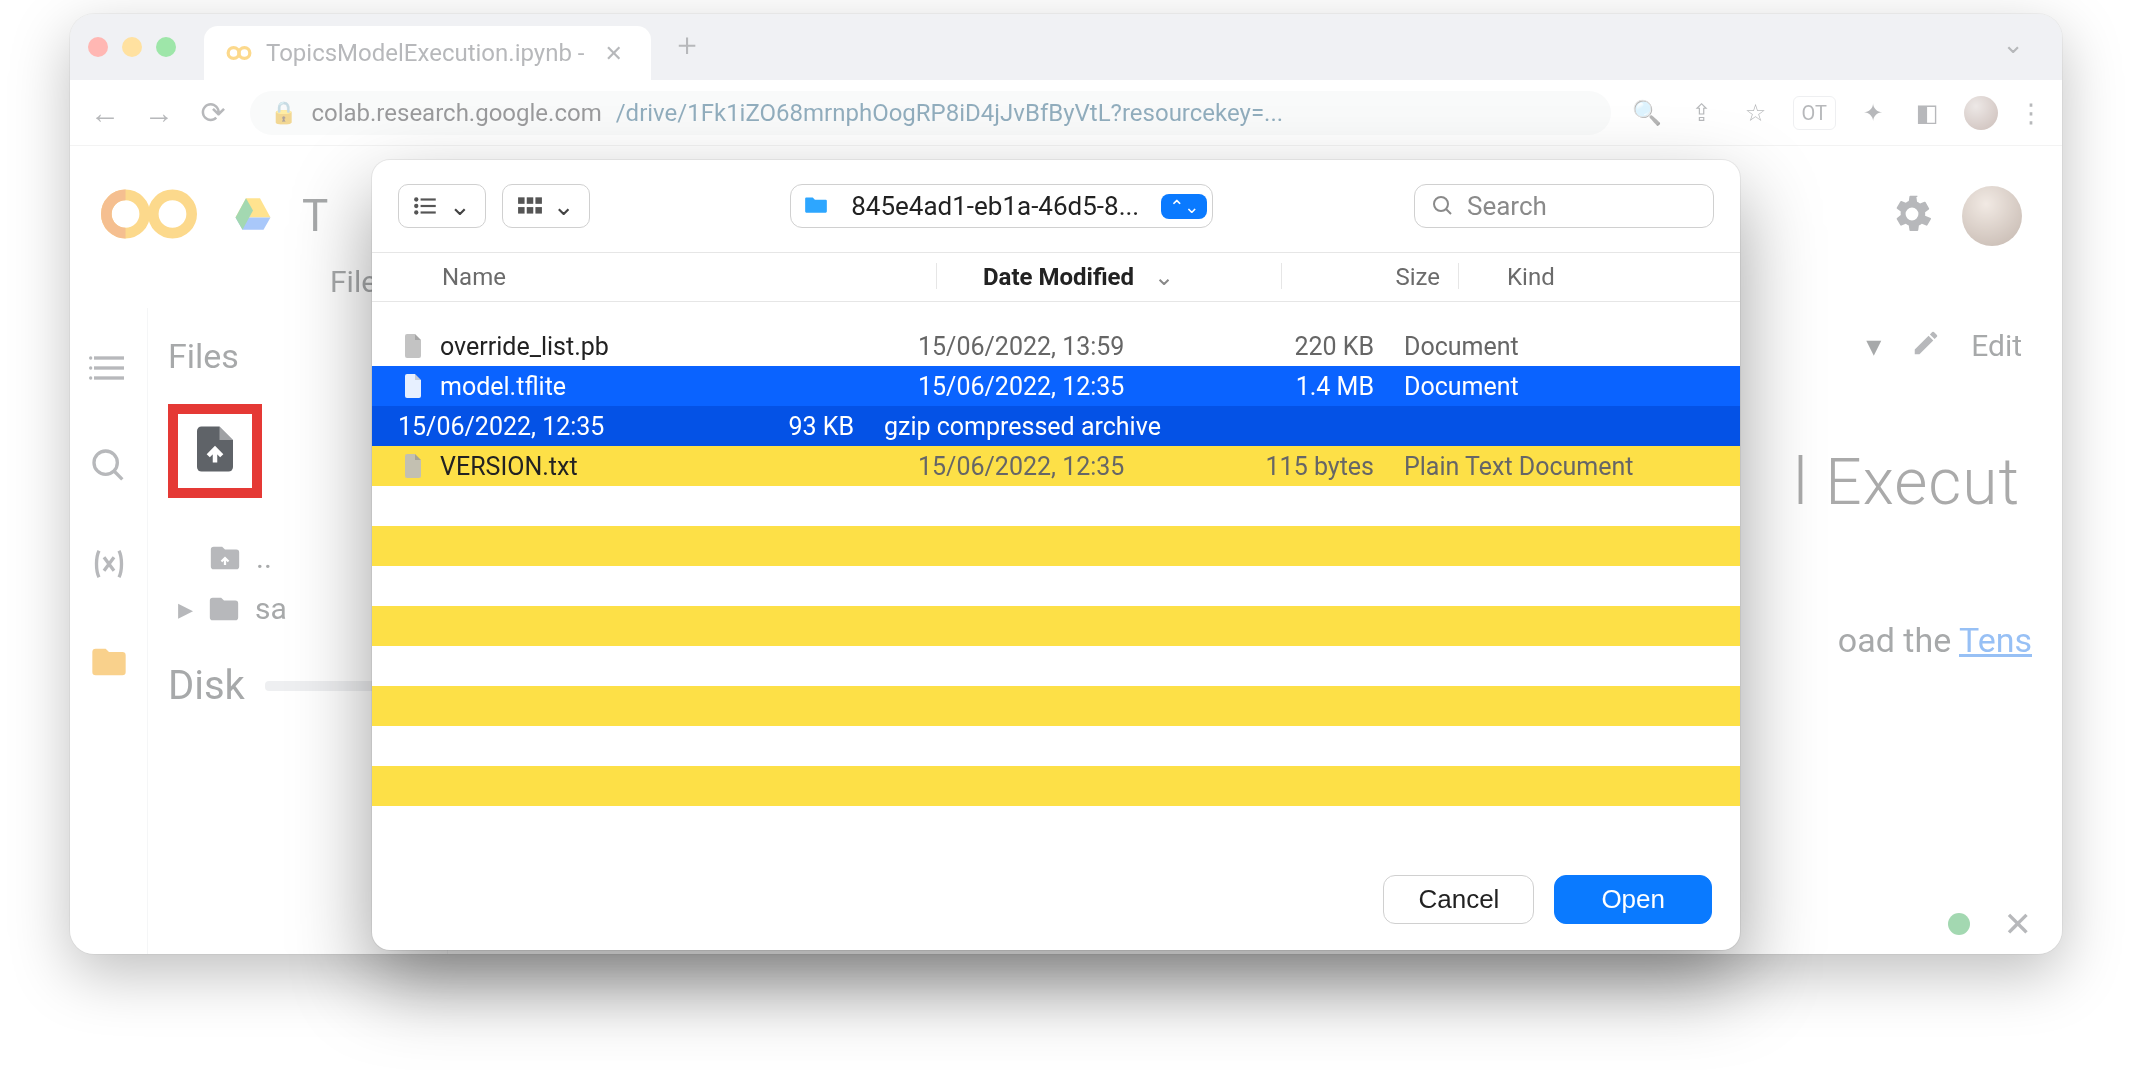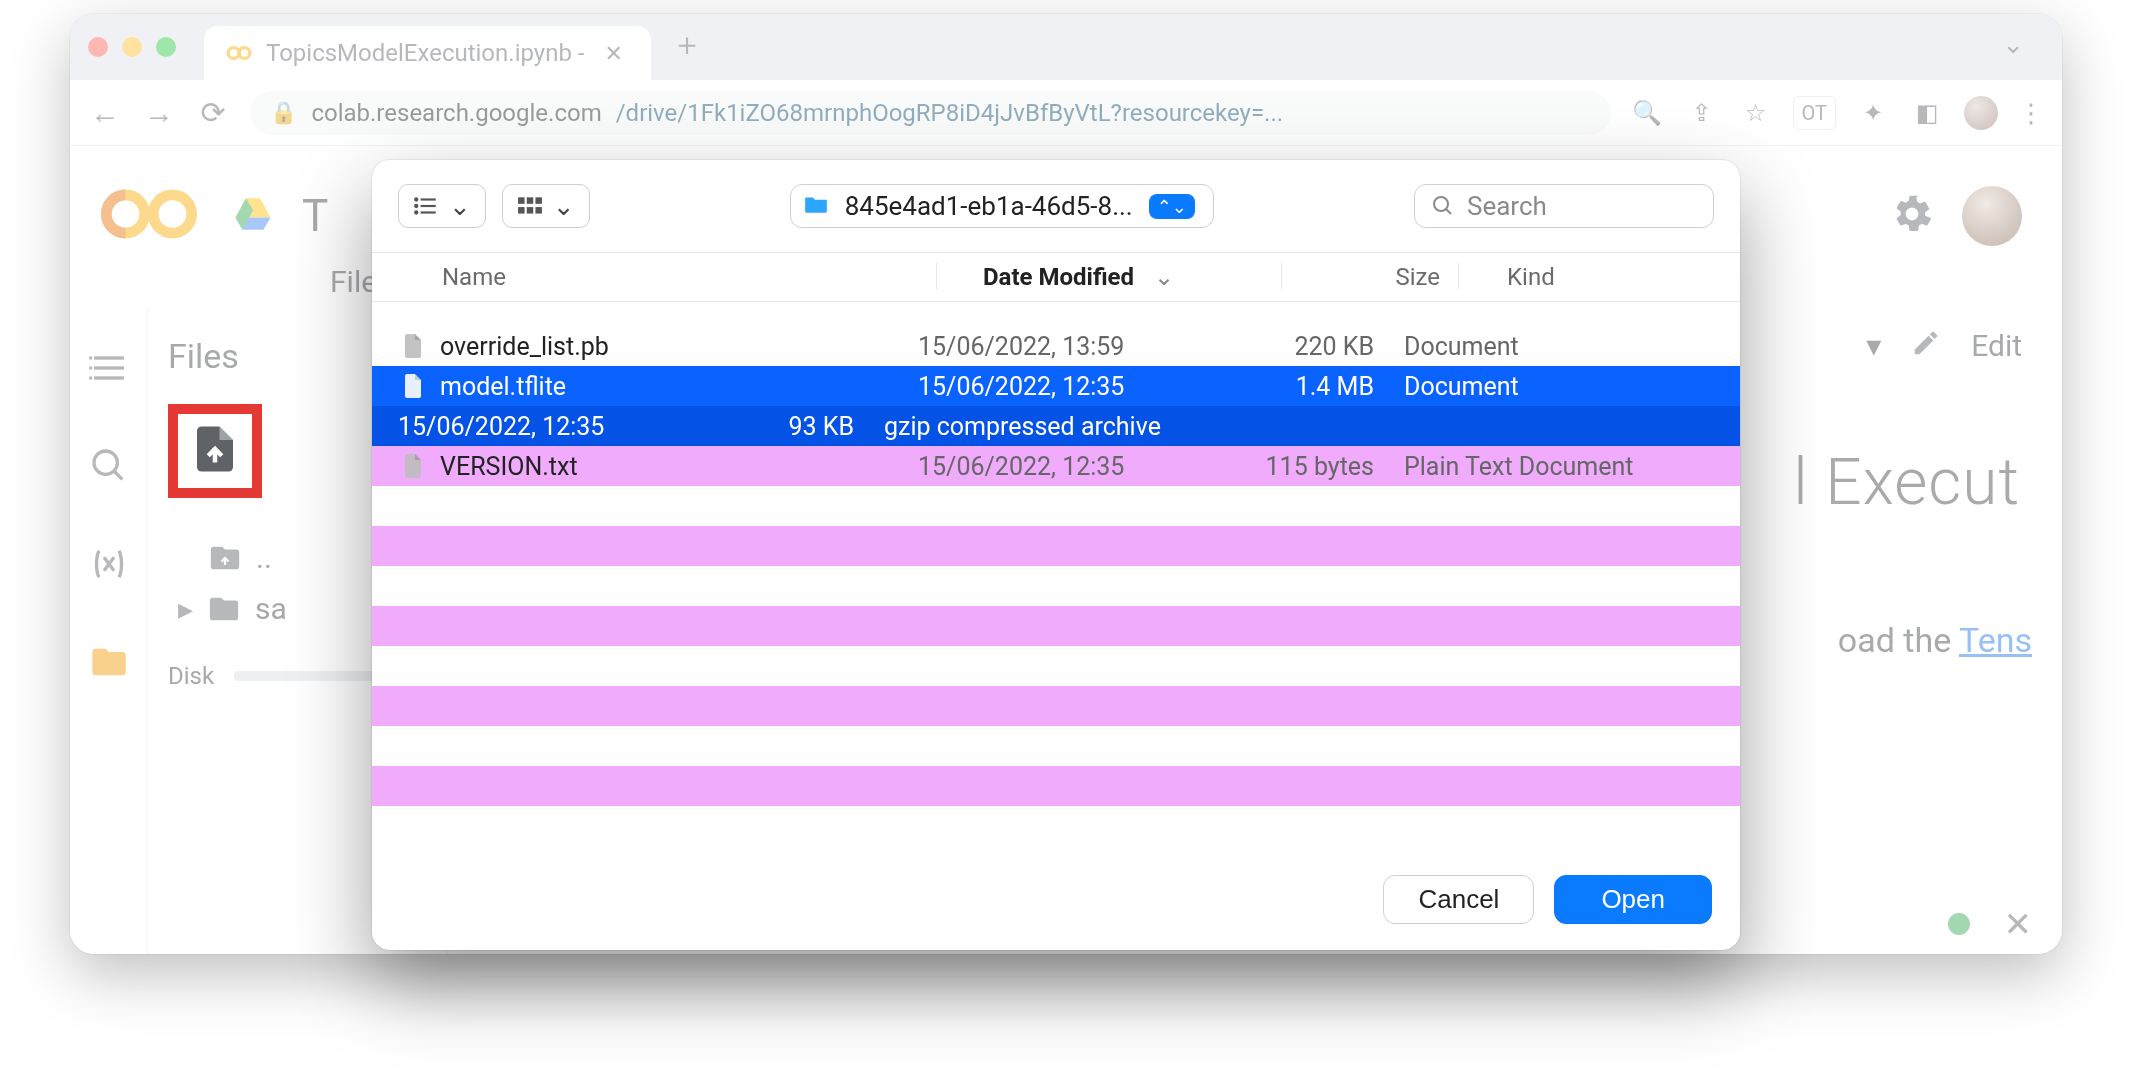--- a/index.html
+++ b/index.html
@@ -104,21 +104,21 @@
   .files-title { font-size:34px; color:#3c4043; margin-bottom:28px;}
   .upload-highlight {
     width:94px; height:94px; border:10px solid #e53935;
     display:flex; align-items:center; justify-content:center;
     margin-bottom: 34px; position: relative; z-index: 60;
   }
   .upload-highlight svg{width:54px;height:54px;}
 
   .tree-row { display:flex; align-items:center; gap:14px; color:#3c4043; font-size:30px; padding:8px 0 8px 40px;}
   .tree-row svg{width:34px;height:34px;}
-  .disk-row { display:flex; align-items:center; gap:20px; padding: 28px 0 0 0; font-size:24px; color:#3c4043;}
+  .disk-row { display:flex; align-items:center; gap:20px; padding: 28px 0 0 0; font-size:40px; color:#3c4043;}
   .disk-bar { flex:1; height:10px; background:#dadce0; border-radius:4px;}
 
   .notebook-area { flex:1; padding: 20px 30px; color:#3c4043; position:relative;}
   .nb-toolbar { display:flex; justify-content:flex-end; gap:30px; font-size:30px; padding-right:10px;}
   .nb-toolbar .edit-ico svg{width:30px;height:30px;}
   .nb-h1 { font-size:64px; font-weight:300; margin-top:80px; color:#434343; text-align:right; padding-right:12px; letter-spacing:1px;}
   .nb-para { font-size:34px; margin-top:100px; text-align:right;}
   .nb-para a { color:#1a73e8; text-decoration:underline;}
   .nb-status { position:absolute; right:30px; bottom:10px; display:flex; gap:34px; align-items:center;}
   .nb-status .greenlight{width:22px;height:22px;background:#34a853;border-radius:50%;}
@@ -135,22 +135,22 @@
   }
   .fd-top { display:flex; align-items:center; gap:16px; padding: 24px 26px;}
   .fd-segbtn {
     display:flex; align-items:center; gap:10px;
     border:1px solid #d0d0d0; border-radius:10px; padding:6px 14px;
     color:#444;
   }
   .fd-segbtn svg{width:26px;height:22px;}
   .fd-center { flex:1; display:flex; justify-content:center;}
   .fd-folderchip {
-    display:flex; align-items:center; gap:16px;
-    border:1px solid #d0d0d0; border-radius:12px; padding:6px 18px 6px 12px;
+    display:flex; align-items:center; gap:22px;
+    border:1px solid #d0d0d0; border-radius:12px; padding:6px 5px 6px 12px;
   }
   .fd-folderchip .fld-ico svg{width:26px;height:22px;}
   .fd-folderchip .stepper { background:#0a7aff; color:#fff; border-radius:8px; padding:2px 8px; font-size:18px;}
   .fd-search {
     display:flex; align-items:center; gap:12px;
     border:1px solid #d0d0d0; border-radius:12px; padding:6px 16px; width:300px;
     color:#8a8a8a;
   }
   .fd-search svg{width:24px;height:24px;}
 
@@ -162,21 +162,21 @@
   .fd-col-date { flex: 0 0 280px; font-weight:700; color:#222; display:flex; gap:20px; align-items:center;margin-left:28px;}
   .fd-col-date .sort-chev{font-weight:400; color:#888;}
   .fd-col-size { flex: 0 0 140px; text-align:right;}
   .fd-col-kind { flex: 1; padding-left:30px;}
   .col-sep{border-left:1px solid #e6e6e6; height:26px; margin:0 18px;}
 
   .fd-list { flex:1; overflow:hidden;margin-top:24px; }
   .fd-row {
     display:flex; align-items:center; padding: 6px 26px; height:40px; font-size:25px;
   }
-  .fd-row.alt { background:#f0abfc; }
+  .fd-row.alt { background:#fde047; }
   .fd-row.selected { background:#0a63ff; color:#fff; }
   .fd-row.selected.dark { background:#0452e6; }
   .fd-row .file-ico { width:30px; margin-right:12px; display:flex; justify-content:center;}
   .fd-row .file-ico svg{width:20px;height:24px;}
   .fd-row .c-name { flex:0 0 520px; display:flex; align-items:center; overflow:hidden; white-space:nowrap;}
   .fd-row .c-date { flex:0 0 280px; color:#666;}
   .fd-row.selected .c-date{color:#fff;}
   .fd-row .c-size { flex:0 0 176px; text-align:right; color:#666;}
   .fd-row.selected .c-size{color:#fff;}
   .fd-row .c-kind { flex:1; padding-left:30px; color:#666;}

